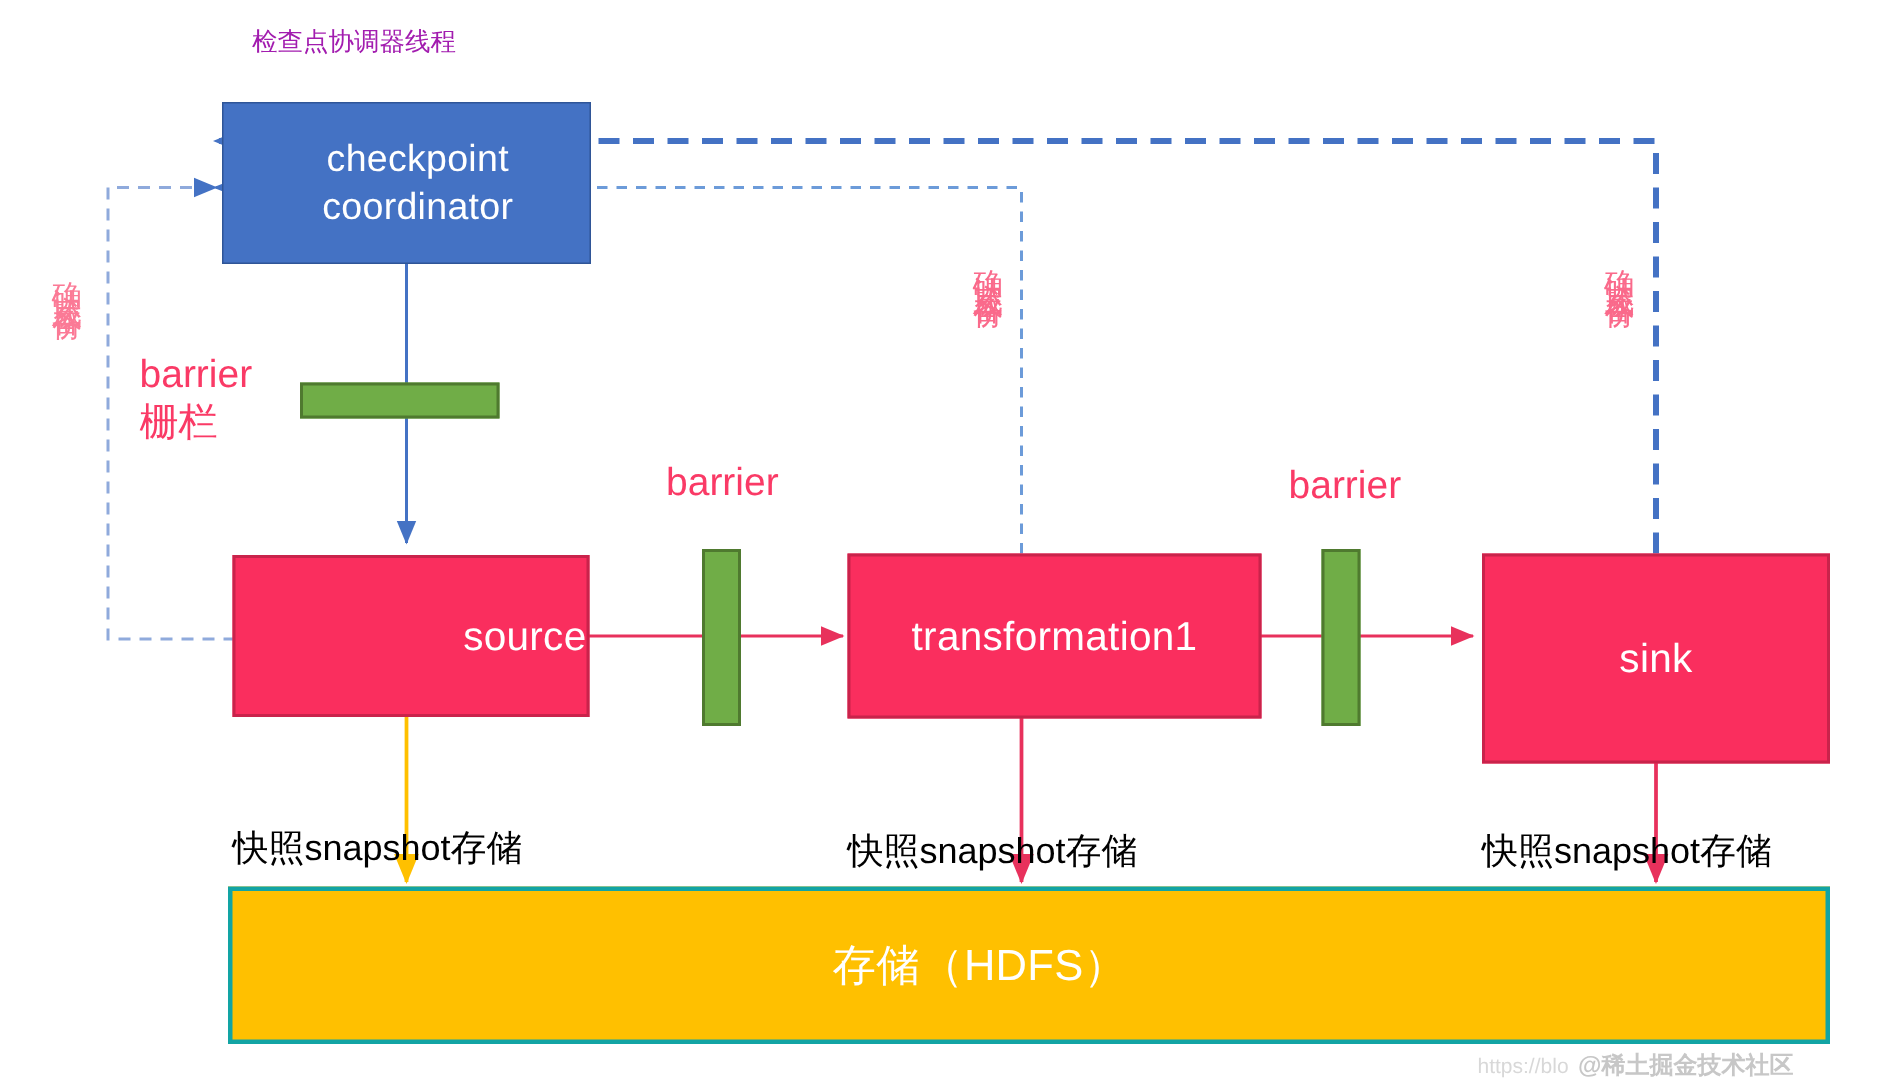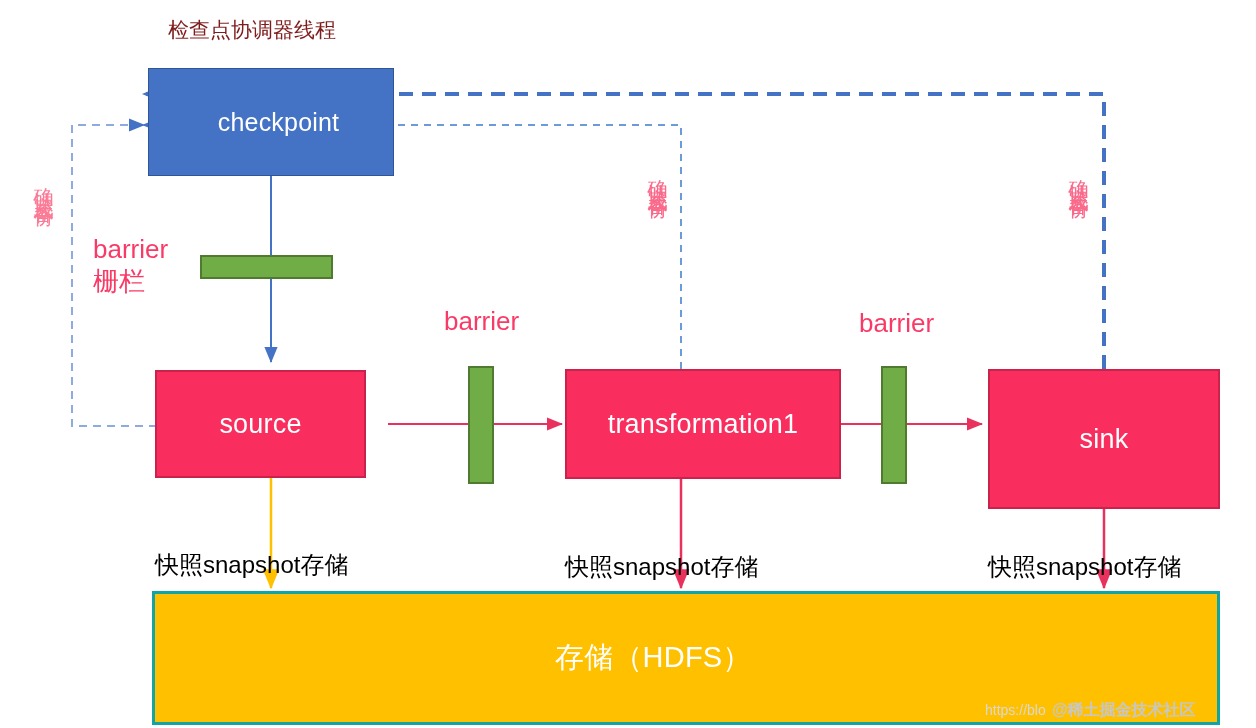--- a/index.html
+++ b/index.html
@@ -57,22 +57,22 @@
     position: absolute;
     box-sizing: border-box;
     background: #70AD47;
     border: 2px solid #4F7A2F;
   }
   .label {
     position: absolute;
     white-space: nowrap;
   }
   .label-title {
-    color: #7f1d1d;
-    font-size: 21px;
+    color: #a21caf;
+    font-size: 17px;
   }
   .label-barrier {
     color: #FA3A66;
     font-size: 26px;
   }
   .label-snapshot {
     color: #000000;
     font-size: 24px;
     margin-top: 28px;
   }
@@ -166,54 +166,55 @@
     <g>
       <line x1="1104" y1="478" x2="1104" y2="588" stroke="#E8315C" stroke-width="2.5" marker-end="url(#arrowPink)"></line>
     </g>
   </svg>
 
   <div class="label label-title" style="left:168px; top:16px;">检查点协调器线程</div>
 
   <div class="node-box node-coordinator" style="left:148px; top:68px; width:246px; height:108px;">
     <div style="text-align:center;">
       <div>checkpoint</div>
+      <div>coordinator</div>
     </div>
   </div>
 
   <div class="barrier-rect" style="left:200px; top:255px; width:133px; height:24px;"></div>
 
   <div class="barrier-stack" style="left:93px; top:234px;">barrier
 栅栏</div>
 
   <div class="vlabel vlabel-left" style="left:34px; top:172px;">确认完成备份</div>
   <div class="vlabel" style="left:648px; top:164px;">确认完成备份</div>
   <div class="vlabel" style="left:1069px; top:164px;">确认完成备份</div>
 
   <div class="label label-barrier" style="left:444px; top:306px;">barrier</div>
   <div class="label label-barrier" style="left:859px; top:308px;">barrier</div>
 
-  <div class="node-box node-stage" style="left:155px; top:370px; width:211px; height:108px;">
+  <div class="node-box node-stage" style="left:155px; top:370px; width:238px; height:108px;justify-content:flex-end;">
     <span>source</span>
   </div>
 
   <div class="node-box node-stage" style="left:565px; top:369px; width:276px; height:110px;">
     <span>transformation1</span>
   </div>
 
   <div class="node-box node-stage" style="left:988px; top:369px; width:232px; height:140px;">
     <span>sink</span>
   </div>
 
   <div class="barrier-rect" style="left:468px; top:366px; width:26px; height:118px;"></div>
   <div class="barrier-rect" style="left:881px; top:366px; width:26px; height:118px;"></div>
 
   <div class="label label-snapshot" style="left:155px; top:521px;">快照snapshot存储</div>
   <div class="label label-snapshot" style="left:565px; top:523px;">快照snapshot存储</div>
   <div class="label label-snapshot" style="left:988px; top:523px;">快照snapshot存储</div>
 
-  <div class="node-box node-storage" style="left:152px; top:591px; width:1068px; height:134px;">
+  <div class="node-box node-storage" style="left:152px; top:591px; width:1068px; height:105px;">
     <span class="storage-label">存储（HDFS）</span>
   </div>
 
   <div class="watermark" style="left:985px; top:702px;">https://blo</div>
   <div class="watermark-2" style="left:1052px; top:700px;">@稀土掘金技术社区</div>
 
 </div>
 
 </body></html>

